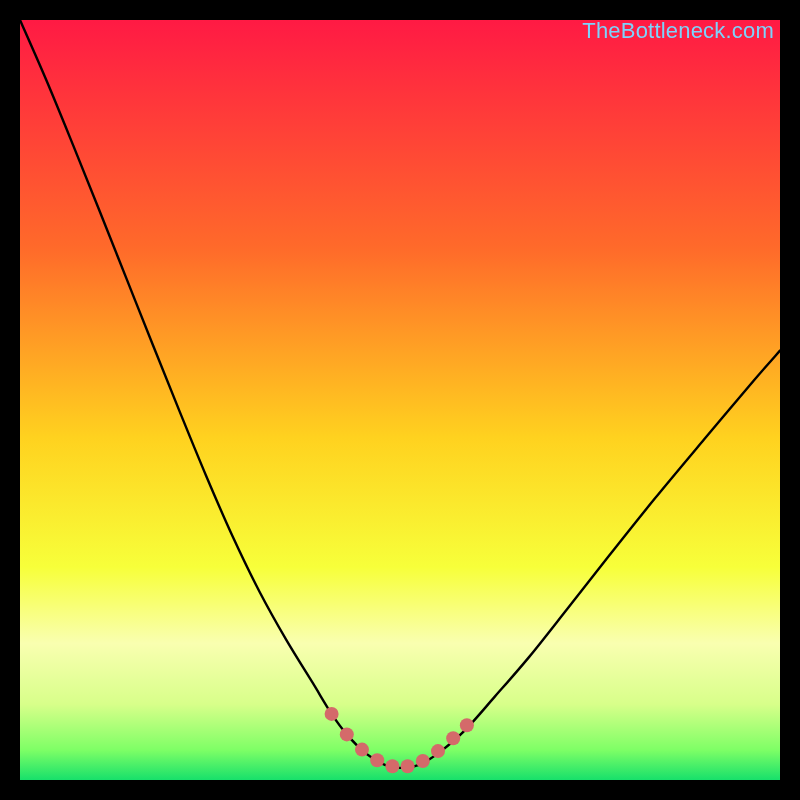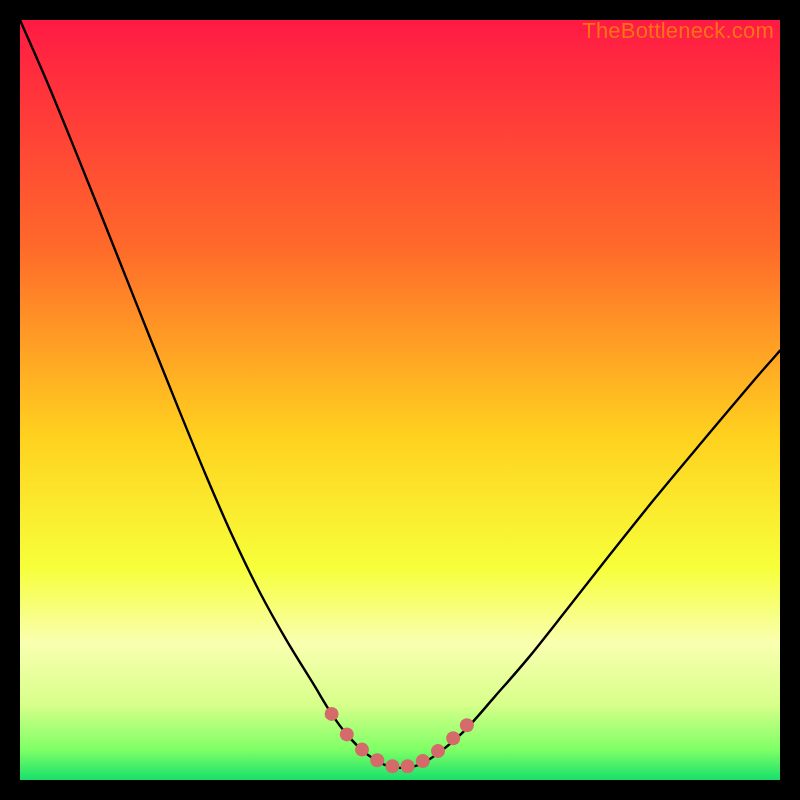--- a/index.html
+++ b/index.html
@@ -16,21 +16,21 @@
     left: 20px;
     top: 20px;
     width: 760px;
     height: 760px;
     background: #000;
   }
   .watermark {
     position: absolute;
     right: 6px;
     top: -2px;
-    color: #f97316;
+    color: #7dd3fc;
     font-size: 22px;
     font-weight: 400;
     letter-spacing: 0.2px;
     z-index: 5;
   }
   svg {
     display: block;
   }
 </style>
 </head>

